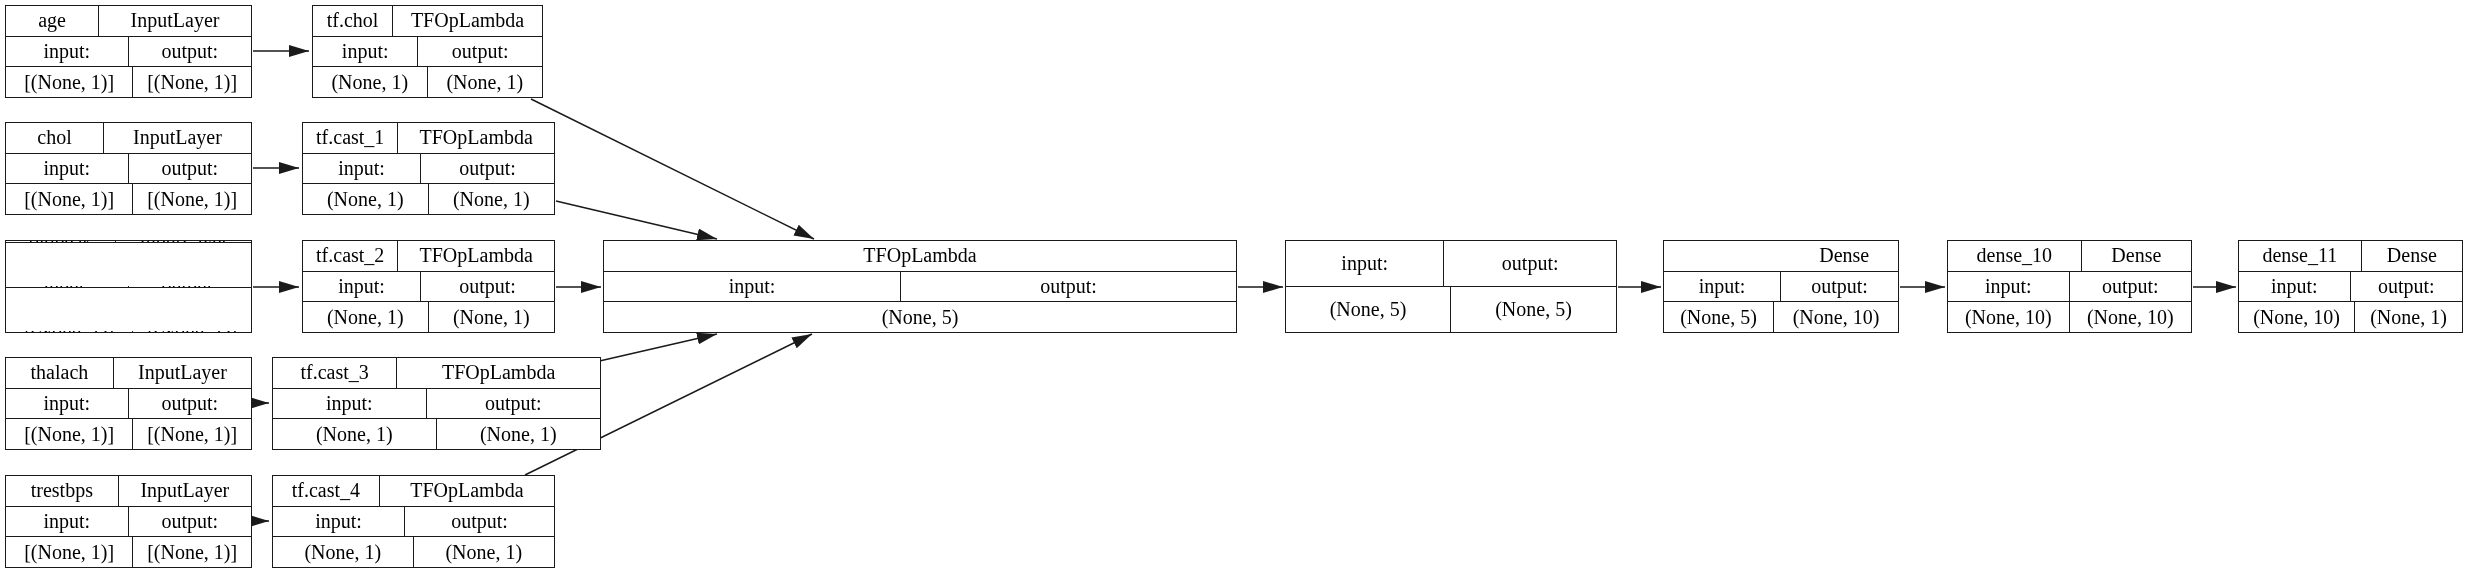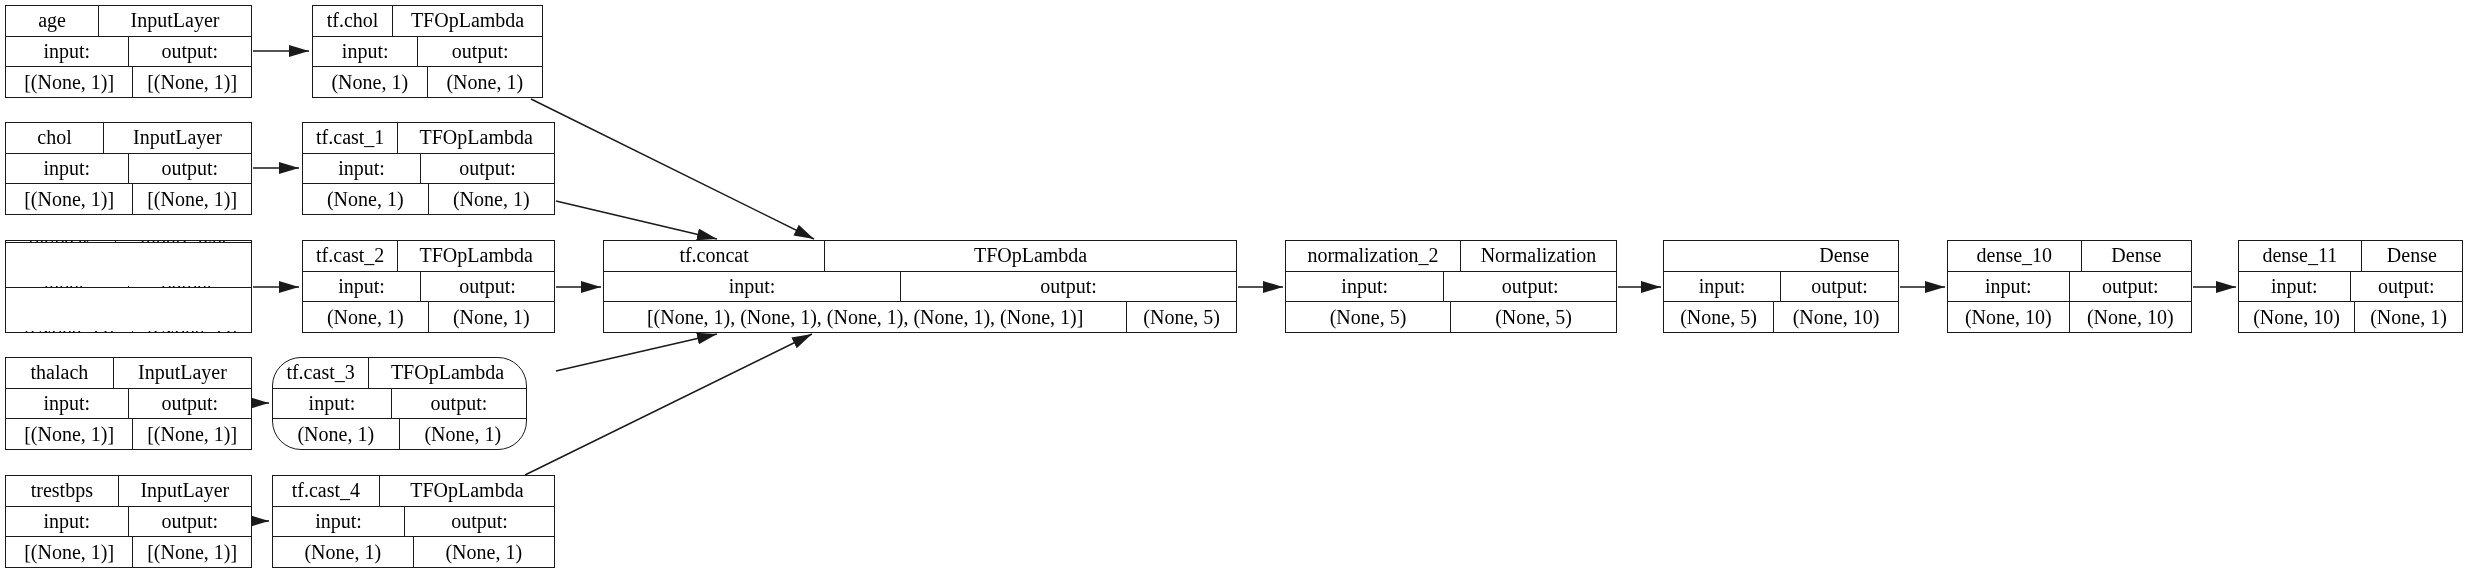--- a/index.html
+++ b/index.html
@@ -162,21 +162,21 @@
       </div>
       <div class="nrow">
         <div class="cell first" style="width: 50%;">input:</div>
         <div class="cell second">output:</div>
       </div>
       <div class="nrow">
         <div class="cell first" style="width: 52%;">[(None, 1)]</div>
         <div class="cell second">[(None, 1)]</div>
       </div>
     </div>
-    <div class="node" style="left: 272px; top: 357px; width: 255px; height: 93px; border-radius: 29px;">
+    <div class="node" style="left: 272px; top: 357px; width: 329px; height: 93px;">
       <div class="nrow">
         <div class="cell first" style="width: 38%;">tf.cast_3</div>
         <div class="cell second">TFOpLambda</div>
       </div>
       <div class="nrow">
         <div class="cell first" style="width: 47%;">input:</div>
         <div class="cell second">output:</div>
       </div>
       <div class="nrow">
         <div class="cell first" style="width: 50%;">(None, 1)</div>
@@ -206,37 +206,31 @@
         <div class="cell first" style="width: 47%;">input:</div>
         <div class="cell second">output:</div>
       </div>
       <div class="nrow">
         <div class="cell first" style="width: 50%;">(None, 1)</div>
         <div class="cell second">(None, 1)</div>
       </div>
     </div>
     <div class="node" style="left: 603px; top: 240px; width: 634px; height: 93px;">
       <div class="nrow">
-        <div class="cell first" style="width: 35%;">tf.concat</div>
-        <div class="cell second">TFOpLambda</div>
-      </div>
-      <div class="nrow">
-        <div class="cell first" style="width: 47%;">input:</div>
-        <div class="cell second">output:</div>
-      </div>
-      <div class="nrow">
-        <div class="cell first" style="width: 82.8%;">[(None, 1), (None, 1), (None, 1), (None, 1), (None, 1)]</div>
+        <div class="cell second">TFOpLambda</div>
+      </div>
+      <div class="nrow">
+        <div class="cell first" style="width: 47%;">input:</div>
+        <div class="cell second">output:</div>
+      </div>
+      <div class="nrow">
         <div class="cell second">(None, 5)</div>
       </div>
     </div>
     <div class="node" style="left: 1285px; top: 240px; width: 332px; height: 93px;">
-      <div class="nrow">
-        <div class="cell first" style="width: 53%;">normalization_2</div>
-        <div class="cell second">Normalization</div>
-      </div>
       <div class="nrow">
         <div class="cell first" style="width: 48%;">input:</div>
         <div class="cell second">output:</div>
       </div>
       <div class="nrow">
         <div class="cell first" style="width: 50%;">(None, 5)</div>
         <div class="cell second">(None, 5)</div>
       </div>
     </div>
     <div class="node" style="left: 1663px; top: 240px; width: 236px; height: 93px;">

